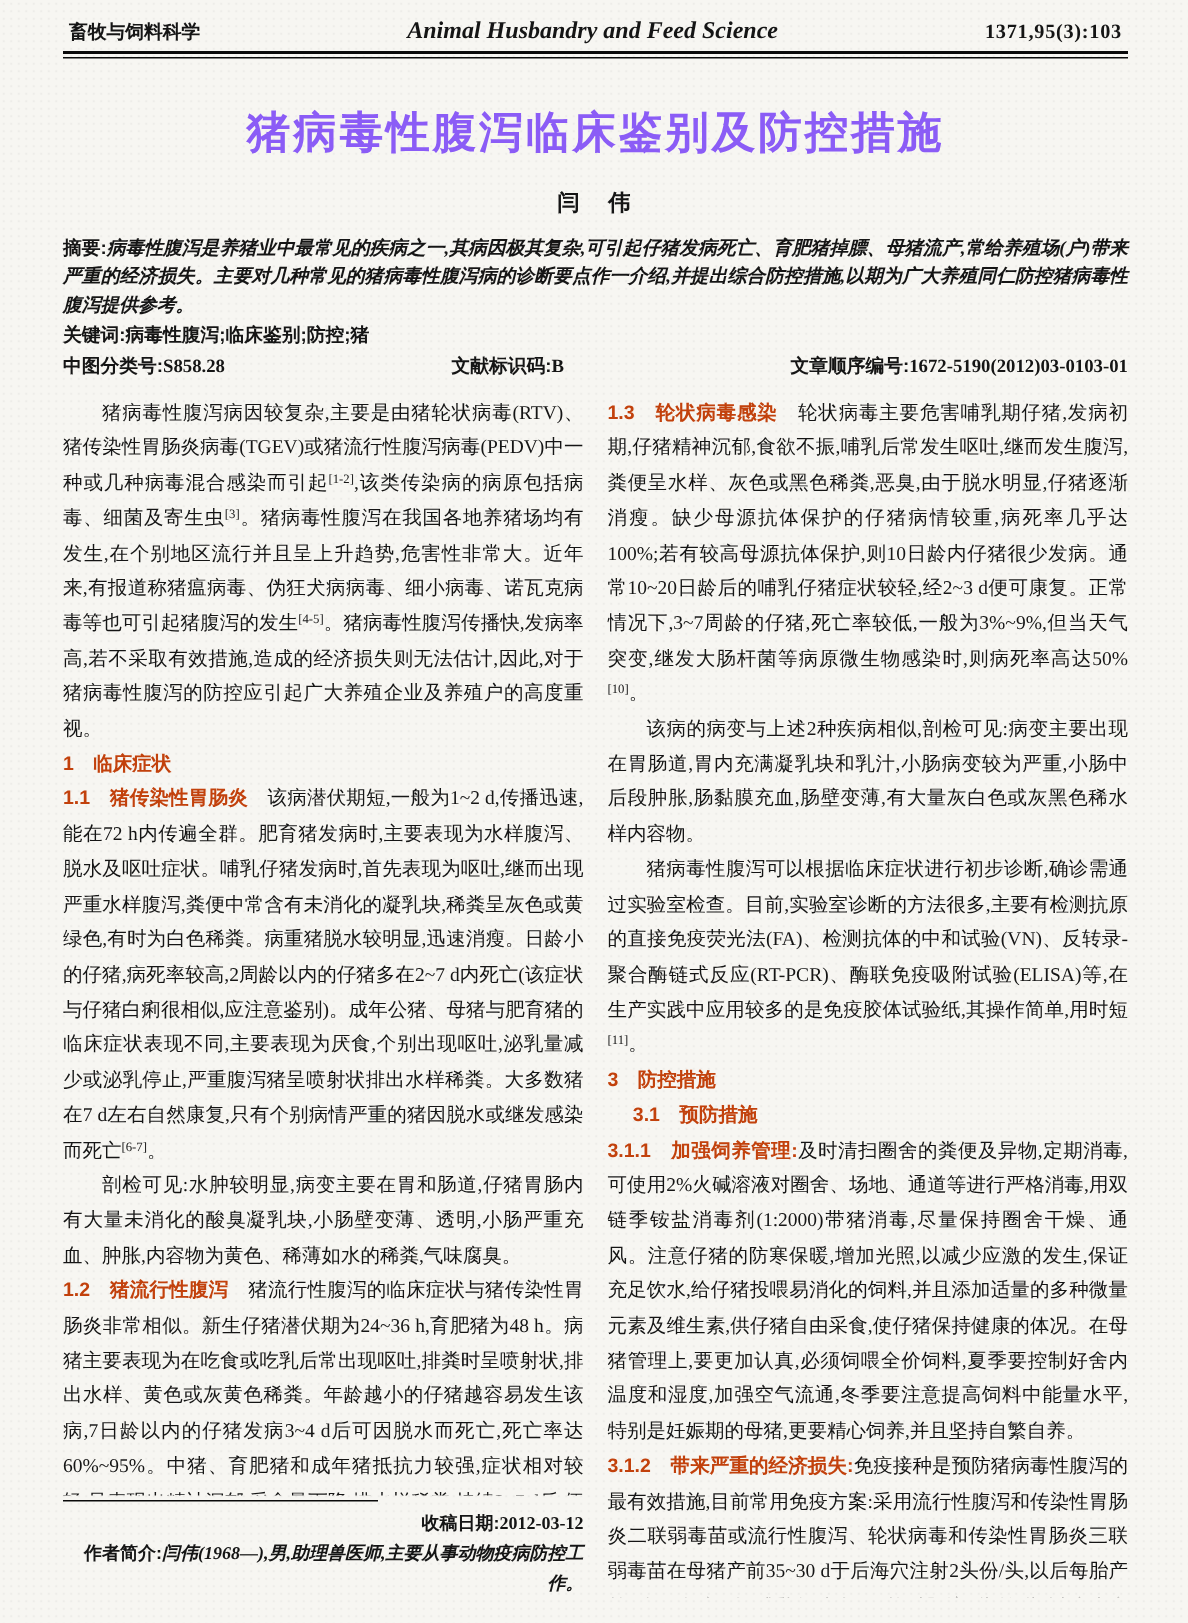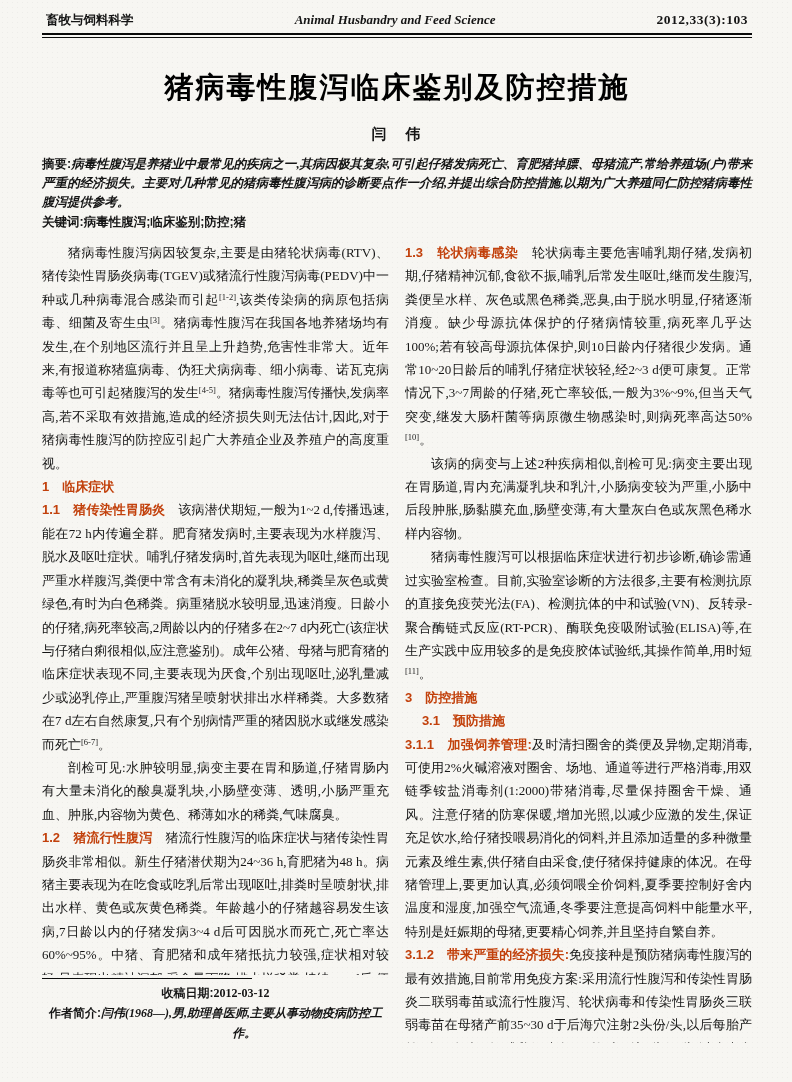--- a/index.html
+++ b/index.html
@@ -9,27 +9,27 @@
     background-image:radial-gradient(rgba(0,0,0,0.04) 0.8px, transparent 1px);
     background-size:5px 5px;
     color:#151515;
     font-family:"Liberation Serif","DejaVu Serif",serif;
   }
   .page{box-sizing:border-box;width:792px;height:1082px;padding:10px 40px 0 42px;}
 
   
   .running-head{display:flex;justify-content:space-between;align-items:baseline;padding:2px 4px 3px 4px;}
   .rh-cn{font-family:"Liberation Sans","DejaVu Sans",sans-serif;font-weight:700;font-size:12.5px;}
-  .rh-en{font-style:italic;font-weight:700;font-size:13px;text-align:right;}
+  .rh-en{font-style:italic;font-weight:700;font-size:16px;text-align:right;}
   .rh-issue{font-weight:700;font-size:13.5px;letter-spacing:0.5px;}
   .head-rule{height:2px;border-top:2.6px solid #0a0a0a;border-bottom:1.2px solid #0a0a0a;margin-top:1px;}
 
   
   .title{margin:30px 0 0 0;text-align:center;font-family:"Liberation Sans","DejaVu Sans",sans-serif;
-         font-weight:700;font-size:29px;letter-spacing:2px;color:#000000;}
+         font-weight:700;font-size:29px;letter-spacing:2px;color:#8b5cf6;}
   .author{margin-top:17px;text-align:center;font-size:15px;font-weight:700;letter-spacing:2px;}
   .affiliation{margin-top:7px;text-align:center;font-size:13px;}
 
   
   .abstract{margin:11px 0 0 0;font-size:12.5px;line-height:19px;text-align:justify;}
   .abstract-text{font-style:italic;font-weight:600;}
   .meta-label{font-family:"Liberation Sans","DejaVu Sans",sans-serif;font-weight:700;font-style:normal;}
   .keywords{margin:1px 0 0 0;font-size:12.5px;line-height:19px;font-family:"Liberation Sans","DejaVu Sans",sans-serif;font-weight:700;}
   .meta-row{display:flex;justify-content:space-between;margin-top:2px;font-size:12.5px;line-height:19px;font-weight:700;}
 
@@ -43,43 +43,48 @@
   .para.no-indent{text-indent:0;}
   .sec-head{margin:0;font-size:13px;line-height:23.4px;font-family:"Liberation Sans","DejaVu Sans",sans-serif;
             font-weight:700;color:#c2410c;text-align:left;}
   .sec-head.sub{text-indent:1.3em;}
   .run-in{font-family:"Liberation Sans","DejaVu Sans",sans-serif;font-weight:700;color:#c2410c;}
   sup{font-size:8.5px;line-height:0;vertical-align:4px;}
 
   
   .footnote{flex:0 0 auto;padding-top:3px;}
   .foot-rule{width:210px;border-top:1.4px solid #0a0a0a;margin-bottom:4px;}
-  .foot-line{margin:0;font-size:12px;line-height:20px;font-weight:700;text-align:center;}
+  .foot-line{margin:0;font-size:12px;line-height:20px;font-weight:700;text-align:right;}
   .foot-line.bio{padding-left:4.8em;text-indent:-4.8em;}
   .bio-text{font-style:italic;font-weight:600;}
 </style>
 </head>
 <body>
 
 <div class="page">
 
   <header class="running-head">
     <span class="rh-cn">畜牧与饲料科学</span>
     <span class="rh-en">Animal Husbandry and Feed Science</span>
-    <span class="rh-issue">2012,33(3):103</span>
+    <span class="rh-issue">1371,95(3):103</span>
   </header>
   <div class="head-rule"></div>
 
   <h1 class="title">猪病毒性腹泻临床鉴别及防控措施</h1>
   <div class="author">闫　伟</div>
 
   <p class="abstract"><b class="meta-label">摘要:</b><span class="abstract-text">病毒性腹泻是养猪业中最常见的疾病之一,其病因极其复杂,可引起仔猪发病死亡、育肥猪掉膘、母猪流产,常给养殖场(户)带来严重的经济损失。主要对几种常见的猪病毒性腹泻病的诊断要点作一介绍,并提出综合防控措施,以期为广大养殖同仁防控猪病毒性腹泻提供参考。</span></p>
 
   <p class="keywords"><b class="meta-label">关键词:</b><span>病毒性腹泻;临床鉴别;防控;猪</span></p>
 
+  <div class="meta-row">
+    <span><b class="meta-label">中图分类号:</b><span>S858.28</span></span>
+    <span><b class="meta-label">文献标识码:</b><span>B</span></span>
+    <span><b class="meta-label">文章顺序编号:</b><span>1672-5190(2012)03-0103-01</span></span>
+  </div>
 
   <div class="columns">
 
     <div class="col col-left">
       <div class="col-body">
         <p class="para">猪病毒性腹泻病因较复杂,主要是由猪轮状病毒(RTV)、猪传染性胃肠炎病毒(TGEV)或猪流行性腹泻病毒(PEDV)中一种或几种病毒混合感染而引起<sup>[1-2]</sup>,该类传染病的病原包括病毒、细菌及寄生虫<sup>[3]</sup>。猪病毒性腹泻在我国各地养猪场均有发生,在个别地区流行并且呈上升趋势,危害性非常大。近年来,有报道称猪瘟病毒、伪狂犬病病毒、细小病毒、诺瓦克病毒等也可引起猪腹泻的发生<sup>[4-5]</sup>。猪病毒性腹泻传播快,发病率高,若不采取有效措施,造成的经济损失则无法估计,因此,对于猪病毒性腹泻的防控应引起广大养殖企业及养殖户的高度重视。</p>
         <h2 class="sec-head">1　临床症状</h2>
         <p class="para no-indent"><b class="run-in">1.1　猪传染性胃肠炎　</b>该病潜伏期短,一般为1~2 d,传播迅速,能在72 h内传遍全群。肥育猪发病时,主要表现为水样腹泻、脱水及呕吐症状。哺乳仔猪发病时,首先表现为呕吐,继而出现严重水样腹泻,粪便中常含有未消化的凝乳块,稀粪呈灰色或黄绿色,有时为白色稀粪。病重猪脱水较明显,迅速消瘦。日龄小的仔猪,病死率较高,2周龄以内的仔猪多在2~7 d内死亡(该症状与仔猪白痢很相似,应注意鉴别)。成年公猪、母猪与肥育猪的临床症状表现不同,主要表现为厌食,个别出现呕吐,泌乳量减少或泌乳停止,严重腹泻猪呈喷射状排出水样稀粪。大多数猪在7 d左右自然康复,只有个别病情严重的猪因脱水或继发感染而死亡<sup>[6-7]</sup>。</p>
         <p class="para">剖检可见:水肿较明显,病变主要在胃和肠道,仔猪胃肠内有大量未消化的酸臭凝乳块,小肠壁变薄、透明,小肠严重充血、肿胀,内容物为黄色、稀薄如水的稀粪,气味腐臭。</p>
         <p class="para no-indent"><b class="run-in">1.2　猪流行性腹泻　</b>猪流行性腹泻的临床症状与猪传染性胃肠炎非常相似。新生仔猪潜伏期为24~36 h,育肥猪为48 h。病猪主要表现为在吃食或吃乳后常出现呕吐,排粪时呈喷射状,排出水样、黄色或灰黄色稀粪。年龄越小的仔猪越容易发生该病,7日龄以内的仔猪发病3~4 d后可因脱水而死亡,死亡率达60%~95%。中猪、育肥猪和成年猪抵抗力较强,症状相对较轻,只表现出精神沉郁,采食量下降,排水样稀粪,持续3~7 d后,便恢复正常,中猪恢复正常后多表现生长发育不良。</p>

